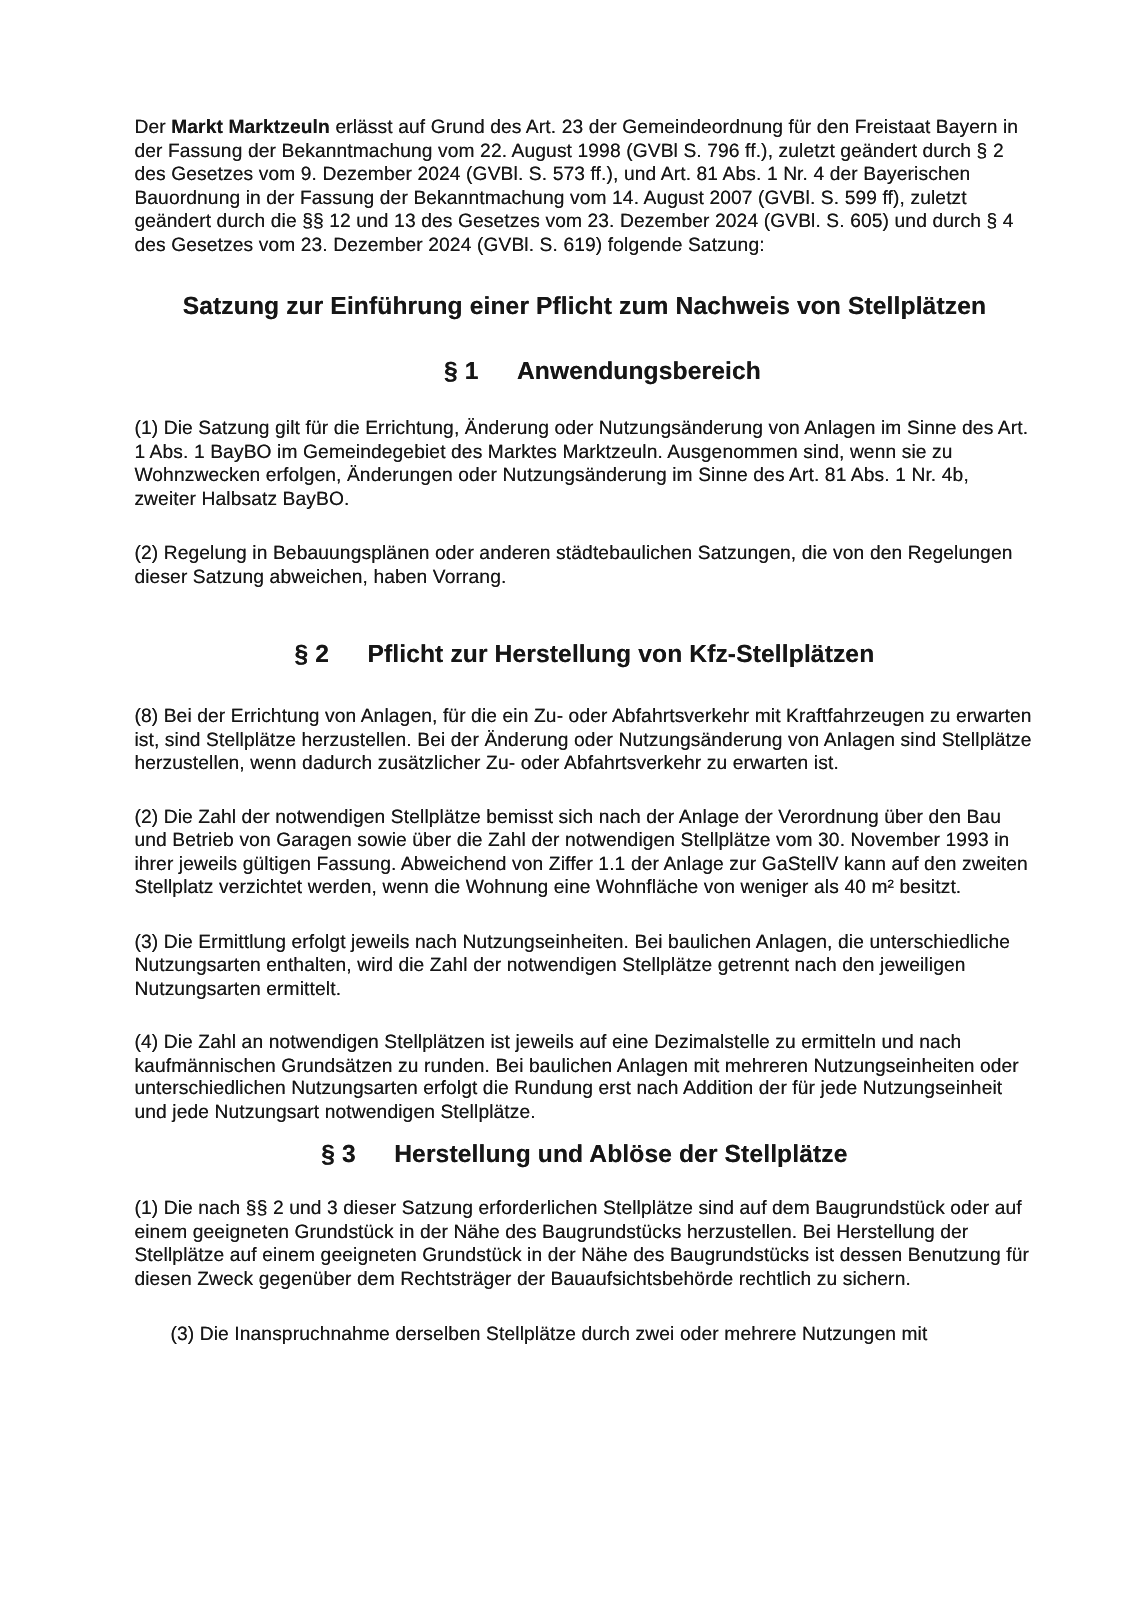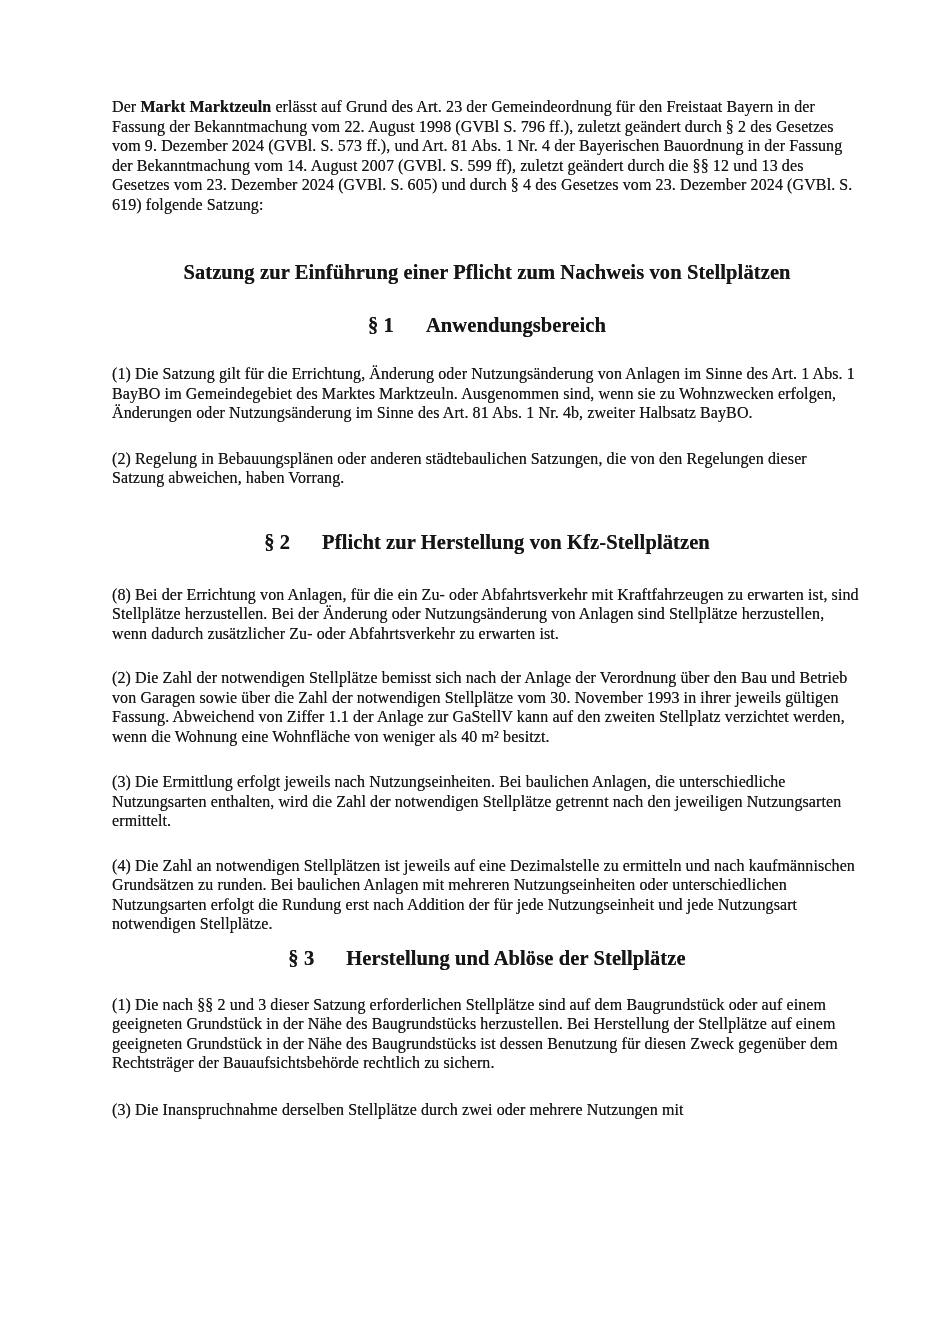--- a/index.html
+++ b/index.html
@@ -6,39 +6,39 @@
     margin: 0;
     padding: 0;
     background: #ffffff;
   }
   .page {
     position: relative;
     width: 950px;
     height: 1344px;
     background: #ffffff;
     overflow: hidden;
-    font-family: Liberation Serif, serif;
+    font-family: Liberation Sans, sans-serif;
     color: #161616;
     
     text-shadow: 0 0 0.45px rgba(20,20,20,0.75);
   }
   .content {
     position: absolute;
     left: 112px;
     top: 97px;
     width: 750px;
   }
   .body-text {
     font-size: 16px;
     line-height: 19.5px;
     letter-spacing: 0.1px;
     margin: 0;
   }
   .doc-title {
-    margin-top: 44px;
+    margin-top: 28px;
     font-size: 20.5px;
     line-height: 28px;
     font-weight: bold;
     text-align: center;
     letter-spacing: 0.1px;
   }
   .section-heading {
     font-size: 20.5px;
     line-height: 25px;
     font-weight: bold;
@@ -50,21 +50,21 @@
     margin-right: 32px;
   }
   .b { font-weight: bold; }
 
   
   .mt18 { margin-top: 12px; }
   .mt21 { margin-top: 25px; }
   .mt24 { margin-top: 24px; }
   .mt25 { margin-top: 25px; }
   .mt26 { margin-top: 26px; }
-  .mt27 { margin-top: 27px; }
+  .mt27 { margin-top: 27px; margin-left: 30px; }
   .mt30 { margin-top: 30px; }
   .mt42 { margin-top: 42px; text-align: center; }
 </style>
 </head>
 <body>
 
 <div class="page">
   <div class="content">
 
     <p class="body-text"><span>Der </span><span class="b">Markt Marktzeuln</span><span> erlässt auf Grund des Art. 23 der Gemeindeordnung für den Freistaat Bayern in der Fassung der Bekanntmachung vom 22. August 1998 (GVBl S. 796 ff.), zuletzt geändert durch § 2 des Gesetzes vom 9. Dezember 2024 (GVBl. S. 573 ff.), und Art. 81 Abs. 1 Nr. 4 der Bayerischen Bauordnung in der Fassung der Bekanntmachung vom 14. August 2007 (GVBl. S. 599 ff), zuletzt geändert durch die §§ 12 und 13 des Gesetzes vom 23. Dezember 2024 (GVBl. S. 605) und durch § 4 des Gesetzes vom 23. Dezember 2024 (GVBl. S. 619) folgende Satzung:</span></p>

